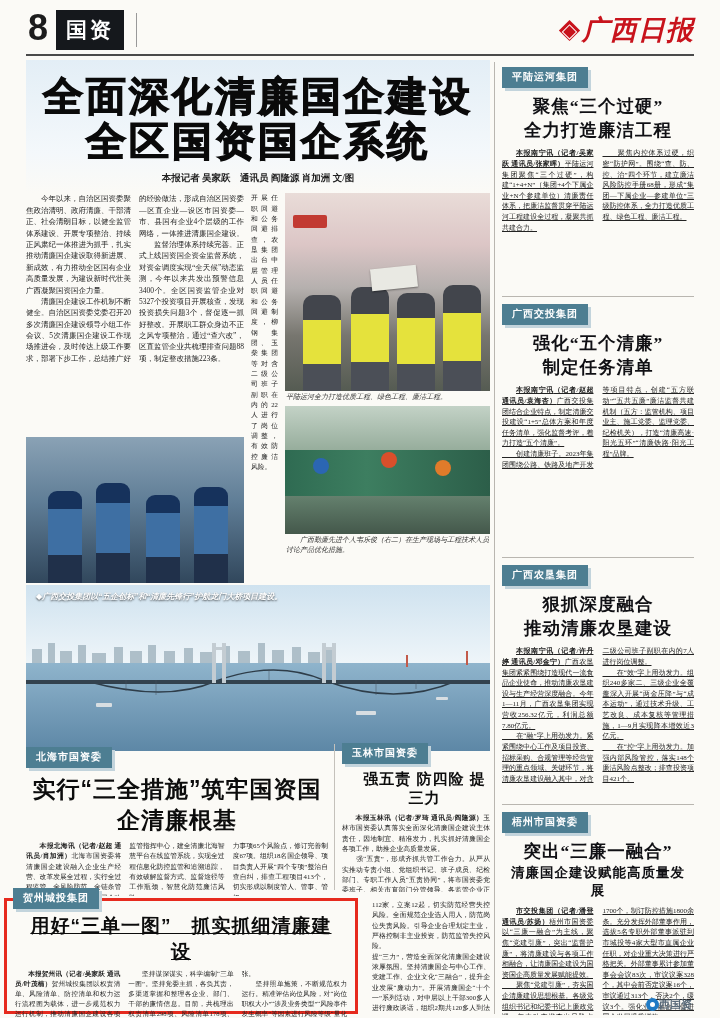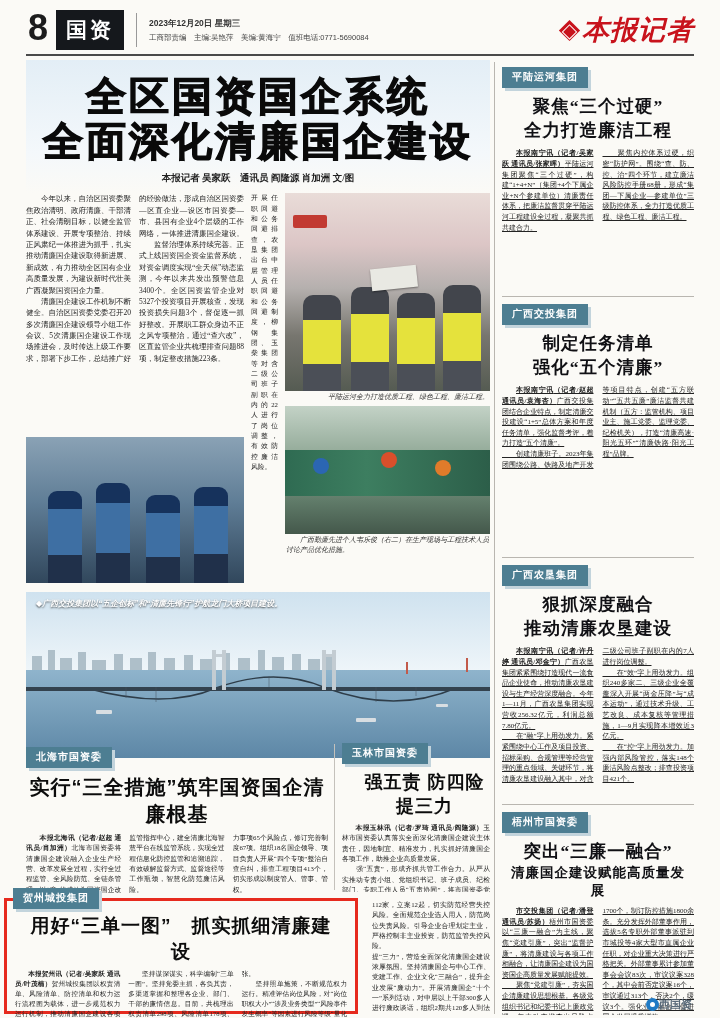--- a/index.html
+++ b/index.html
@@ -34,97 +34,93 @@
                 -webkit-text-stroke:1.2px #0a0a0a; }
   .main-byline { text-align:center; font-size:9.5px; font-weight:700; color:#222; margin:8px 0 6px; }
   .main-body-row { display:flex; gap:7px; height:392px; overflow:hidden; }
   .mcols { width:218px; display:flex; flex-direction:column; }
   .mcols .txt2 { height:240px; column-count:2; column-gap:8px; overflow:hidden; }
   .narrowcol { width:27px; height:388px; overflow:hidden; }
   .photostack { width:205px; display:flex; flex-direction:column; }
   .body, .tinybody { font-size:7.5px; line-height:1.52; text-align:justify; color:#232323;
           white-space:pre-line; text-indent:2em; }
   .tinybody { font-size:6.8px; text-indent:0; }
-  .cap { font-size:7px; color:#333; line-height:1.4; font-style:italic; text-align:right; padding:2px 1px 3px; }
+  .cap { font-size:7px; color:#333; line-height:1.4; font-style:italic; padding:2px 1px 3px; }
   .cap.left { text-align:left; text-indent:2em; }
   
   .ph { position:relative; overflow:hidden; }
   .ph1 { height:198px; background:linear-gradient(180deg,#e9dcd8 0%,#dcc6c6 26%,#b5b0ae 48%,#77766f 72%,#555b52 100%); }
   .ph1 .banner { position:absolute; left:8px; top:22px; width:34px; height:13px; background:#c23a32; border-radius:2px; }
   .ph1 .paper { position:absolute; left:86px; top:74px; width:46px; height:22px; background:#e9e9e3; transform:rotate(-6deg); box-shadow:0 1px 2px rgba(0,0,0,.4); }
   .vest { position:absolute; bottom:0; width:38px; height:96px; border-radius:10px 10px 0 0;
           background:linear-gradient(180deg,#42454c 0 26%, #e5e23c 26% 72%, #4b4f57 72% 100%); }
   .ph2 { height:128px; background:linear-gradient(180deg,#c3d2c6 0%,#8fa795 40%,#5f7a68 75%,#44584b 100%); }
   .ph2 .machine { position:absolute; left:0; top:44px; width:100%; height:46px; background:linear-gradient(90deg,#2f6b52,#3d7e60 40%,#2c5e49); }
   .helm { position:absolute; width:16px; height:16px; border-radius:50%; }
   .ph3 { height:146px; margin-top:4px; background:linear-gradient(180deg,#8aa2b5 0%,#5f7d96 45%,#31475c 100%); }
   .worker { position:absolute; bottom:0; width:34px; height:92px; border-radius:9px 9px 0 0;
             background:linear-gradient(180deg,#16325c 0 20%, #3e6fa3 20% 70%, #20304a 70% 100%); }
-  .bridge { position:relative; width:464px; height:128px; margin-top:7px; }
+  .bridge { position:relative; width:464px; height:128px; margin-top:0; }
   .bridge svg { display:block; }
   .bridge .ovl { position:absolute; left:10px; top:6px; color:#fff; font-size:8px; font-weight:700;
                  text-shadow:0 1px 2px rgba(0,0,0,.7); font-style:italic; }
   
   .kicker { display:inline-block; background:#4d7e92; color:#fff;
             font-family:"Liberation Sans",sans-serif; font-weight:700; font-size:10px;
             padding:3px 10px 4px; box-shadow:3px 3px 0 #c3d4dc; letter-spacing:1px; }
   .rail article { overflow:hidden; padding-top:4px; }
   .rail .hl { text-align:center; font-weight:900; font-size:17.5px; line-height:1.35;
               letter-spacing:1px; margin:7px 2px 6px; color:#101014; }
   .rail .cols2 { column-count:2; column-gap:9px; }
   .rail .body { font-size:7px;text-decoration:underline; }
   .rail hr { border:none; border-top:1px solid #b9b6b0; margin:6px 0 2px; }
   
   .bottom { position:absolute; left:26px; top:742px; width:464px; height:272px; }
-  .bt-hl { font-family:"Liberation Sans",sans-serif; font-weight:900; font-size:20px;
+  .bt-hl { font-family:"Liberation Sans",sans-serif; font-weight:900; font-size:23px;
            letter-spacing:1px; text-align:center; margin:6px 0 5px; color:#0c0c0c; }
   .beihai { position:absolute; left:0; top:4px; width:302px; height:150px; overflow:hidden; }
   .beihai .cols3 { column-count:3; column-gap:8px; height:100px; overflow:hidden; }
   .yulin { position:absolute; left:316px; top:0; width:148px; height:150px; overflow:hidden; }
-  .yulin .bt-hl { font-size:18px;margin-left:17px; }
+  .yulin .bt-hl { font-size:15px;margin-left:17px; }
   .bt-vdiv { position:absolute; left:308px; top:2px; height:146px; width:1px; background:#c4c1bb; }
   .hezhou { position:absolute; left:-22px; top:156px; width:354px; height:116px;
             border:3px solid #e62a1e; background:#fbfaf6; padding:4px 8px 2px; }
   .hezhou .kicker { position:absolute; left:6px; top:-13px; }
-  .hezhou .bt-hl { font-size:19px; margin:8px 8px 4px; }
+  .hezhou .bt-hl { font-size:19px; margin:8px 8px 4px;text-decoration:underline; }
   .hezhou .cols3 { column-count:3; column-gap:8px; height:64px; overflow:hidden; }
   .hezhou .body { font-size:6.6px; }
   .yulin-cont { position:absolute; left:346px; top:158px; width:118px; height:112px; overflow:hidden; }
   
   .wxmark { position:absolute; right:28px; bottom:6px; display:flex; align-items:center; }
   .wx-ic { width:13px; height:13px; border-radius:50%; background:#1f7ac4; position:relative; }
   .wx-ic:after { content:""; position:absolute; left:4px; top:4px; width:5px; height:5px; border-radius:50%; background:#fff; }
   .wx-tx { font-size:11px; font-weight:700; color:#5a6b7a; font-family:"Liberation Sans",sans-serif; }
 </style>
 </head>
 <body>
 
 <div class="page">
 
   <div class="hdr">
     <div class="pageno">8</div>
     <div class="secbox">国资</div>
     <div class="hdr-sep"></div>
-    <div class="hdr-meta">
-      <div class="d1">2023年12月20日 星期三</div>
-      <div>工商部责编　主编:吴艳萍　美编:黄海宁　值班电话:0771-5690084</div>
-    </div>
     <div class="masthead">
       <span class="mh-mark"></span>
-      <span class="mh-name">本报记者</span>
+      <span class="mh-name">广西日报</span>
     </div>
   </div>
 
   <div class="rail-div"></div>
 
   <div class="main">
     <div class="main-head-zone">
       <div class="main-title">
+        <div>全面深化清廉国企建设</div>
         <div>全区国资国企系统</div>
-        <div>全面深化清廉国企建设</div>
       </div>
       <div class="main-byline">本报记者 吴家跃　通讯员 阎隆源 肖加洲 文/图</div>
     </div>
 
     <div class="main-body-row">
       <div class="mcols">
         <div class="txt2 body">今年以来，自治区国资委聚焦政治清明、政府清廉、干部清正、社会清朗目标，以健全监管体系建设、开展专项整治、持续正风肃纪一体推进为抓手，扎实推动清廉国企建设取得新进展、新成效，有力推动全区国有企业高质量发展，为建设新时代壮美广西凝聚国资国企力量。
 　　清廉国企建设工作机制不断健全。自治区国资委党委召开20多次清廉国企建设领导小组工作会议、5次清廉国企建设工作现场推进会，及时传达上级工作要求，部署下步工作，总结推广好的经验做法，形成自治区国资委—区直企业—设区市国资委—市、县国有企业4个层级的工作网络，一体推进清廉国企建设。
 　　监督治理体系持续完善。正式上线国资国企资金监督系统，对资金调度实现“全天候”动态监测，今年以来共发出预警信息3400个。全区国资监管企业对5327个投资项目开展核查，发现投资损失问题3个，督促逐一抓好整改。开展职工群众身边不正之风专项整治，通过“查六改”，区直监管企业共梳理排查问题88项，制定整改措施223条。</div>
         <div class="ph ph3">
@@ -229,22 +225,22 @@
       <div class="cols2">
         <p class="body"><b>本报南宁讯</b><b>（记者/吴家跃 通讯员/张家晖）</b><span>平陆运河集团聚焦“三个过硬”，构建“1+4+N”（集团+4个下属企业+N个参建单位）清廉责任体系，把廉洁监督贯穿平陆运河工程建设全过程，凝聚共抓共建合力。
 　　聚焦内控体系过硬，织密“防护网”。围绕“查、防、控、治”四个环节，建立廉洁风险防控手册68册，形成“集团—下属企业—参建单位”三级防控体系，全力打造优质工程、绿色工程、廉洁工程。</span></p>
       </div>
     </article>
     <hr>
 
     <article style="height:252px;">
       <span class="kicker">广西交投集团</span>
       <div class="hl">
+        <div>强化“五个清廉”</div>
         <div>制定任务清单</div>
-        <div>强化“五个清廉”</div>
       </div>
       <div class="cols2">
         <p class="body"><b>本报南宁讯</b><b>（记者/赵超 通讯员/袁海杏）</b><span>广西交投集团结合企业特点，制定清廉交投建设“1+5”总体方案和年度任务清单，强化监督考评，着力打造“五个清廉”。
 　　创建清廉班子。2023年集团围绕公路、铁路及地产开发等项目特点，创建“五方联动”“五共五廉”廉洁监督共建机制（五方：监管机构、项目业主、施工党委、监理党委、纪检机关），打造“清廉高速·阳光五环”“清廉铁路·阳光工程”品牌。</span></p>
       </div>
     </article>
     <hr>
 
     <article style="height:238px;">
       <span class="kicker">广西农垦集团</span>

